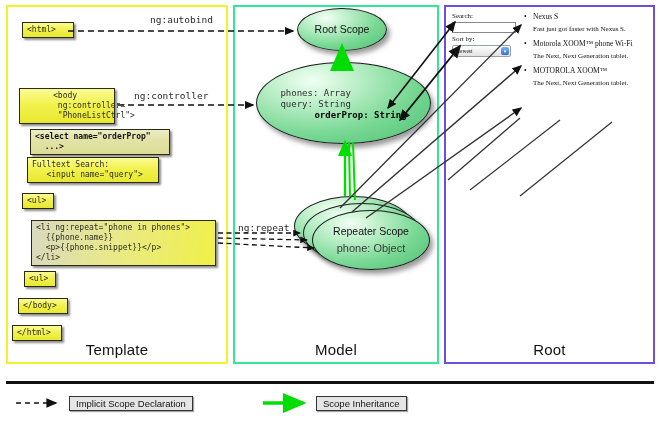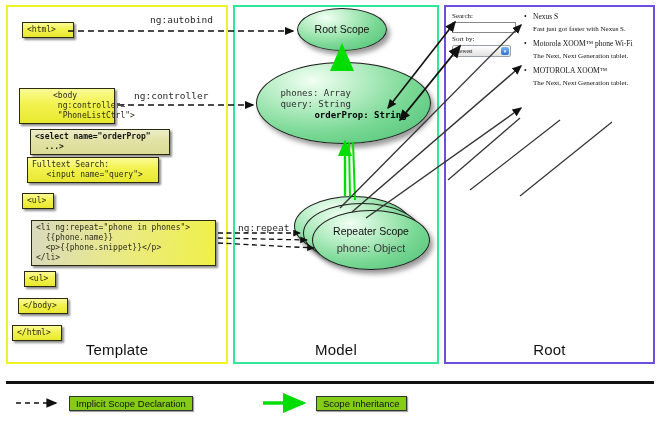--- a/index.html
+++ b/index.html
@@ -61,21 +61,21 @@
   .phone-name{font-family:"Liberation Serif",serif;font-size:7.5px;color:#111;
     position:relative;padding-left:9px;}
   .phone-name .bullet{position:absolute;left:0;top:0;}
   .phone-snip{font-family:"Liberation Serif",serif;font-size:7px;color:#111;
     margin-top:4px;padding-left:9px;}
 
   
   #legend-rule{position:absolute;left:6px;top:381px;width:648px;height:3px;background:#111;}
   #legend{position:absolute;left:6px;top:392px;width:648px;height:22px;}
   .leg-item{position:absolute;display:flex;align-items:center;height:22px;}
-  .leg-box{border:1.5px solid #333;background:#84cc16;padding:1px 6px;
+  .leg-box{border:1.5px solid #333;background:#e5e5e5;padding:1px 6px;
     font-size:9.5px;color:#111;box-shadow:1px 1px 1px rgba(0,0,0,.35);}
   .leg-art{width:50px;height:20px;margin-right:5px;}
 
   svg.overlay{position:absolute;left:0;top:0;width:660px;height:421px;
     pointer-events:none;overflow:visible;}
 </style>
 </head>
 <body>
 
 <div id="page">

